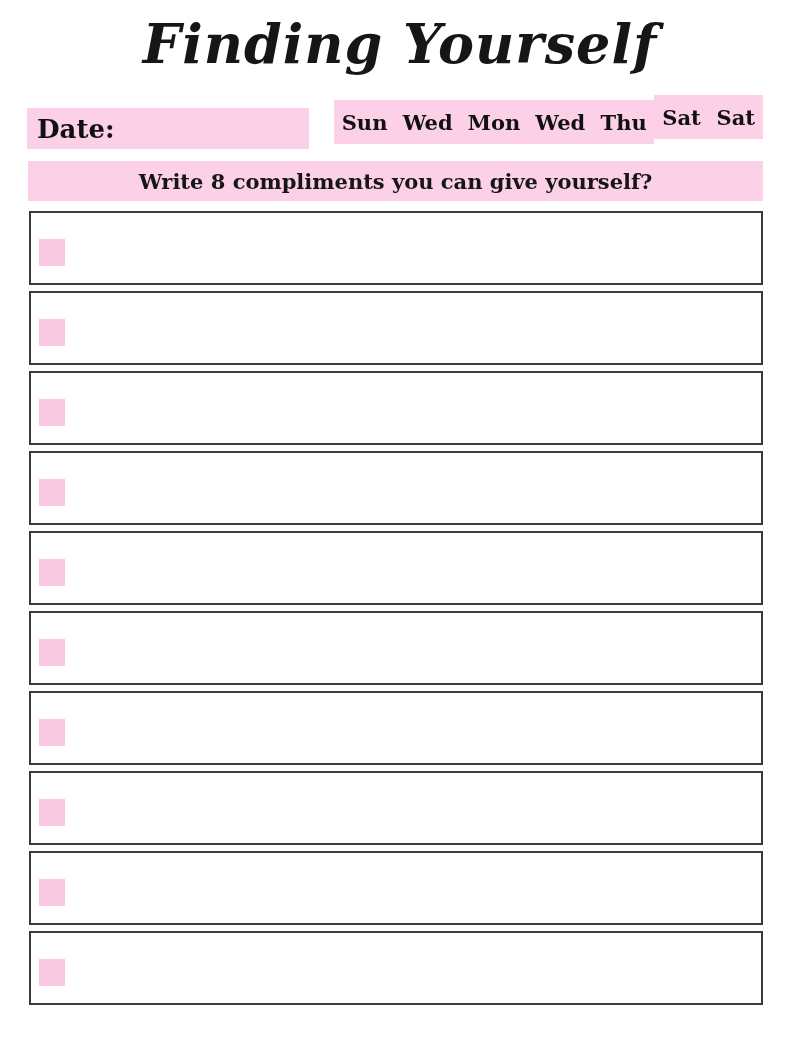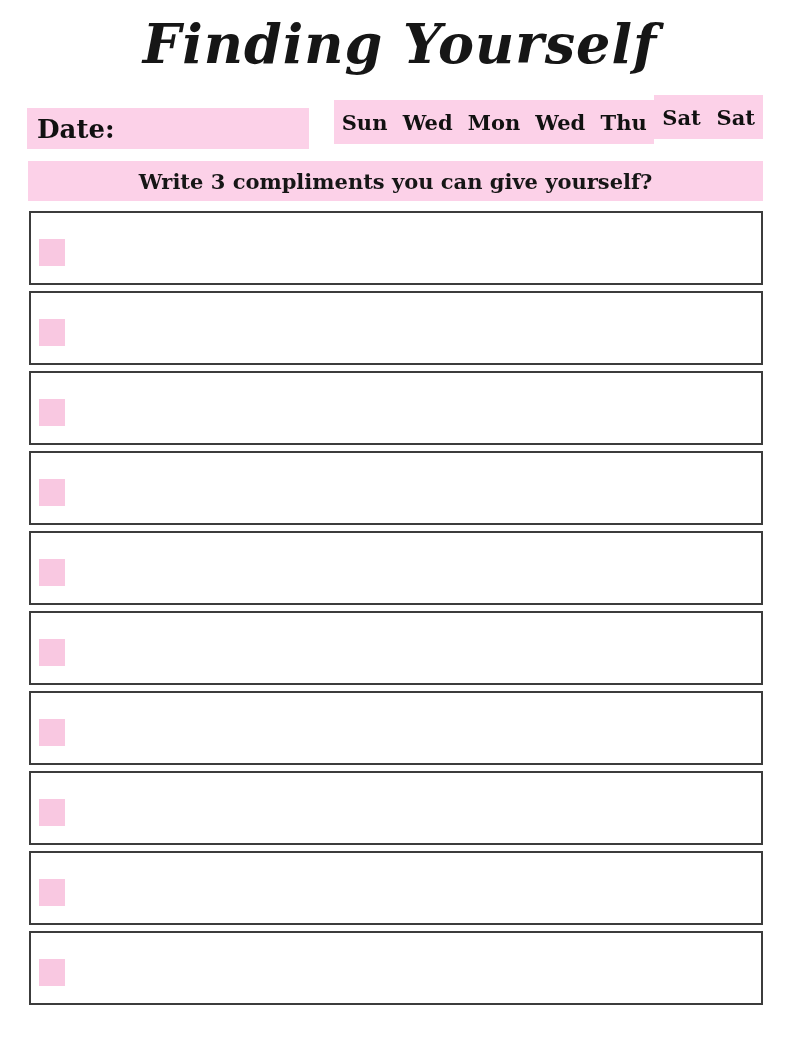--- a/index.html
+++ b/index.html
@@ -84,21 +84,21 @@
   <div class="day">Sun</div>
   <div class="day">Wed</div>
   <div class="day">Mon</div>
   <div class="day">Wed</div>
   <div class="day">Thu</div>
   <div class="day raised">Sat</div>
   <div class="day raised">Sat</div>
 </div>
 
 <div class="prompt-banner">
-  <span>Write 3 compliments you can give yourself?</span>
+  <span>Write 8 compliments you can give yourself?</span>
 </div>
 
 <div class="rows">
   <div class="row">
     <span class="bullet-square"></span>
   </div>
 
   <div class="row">
     <span class="bullet-square"></span>
   </div>

